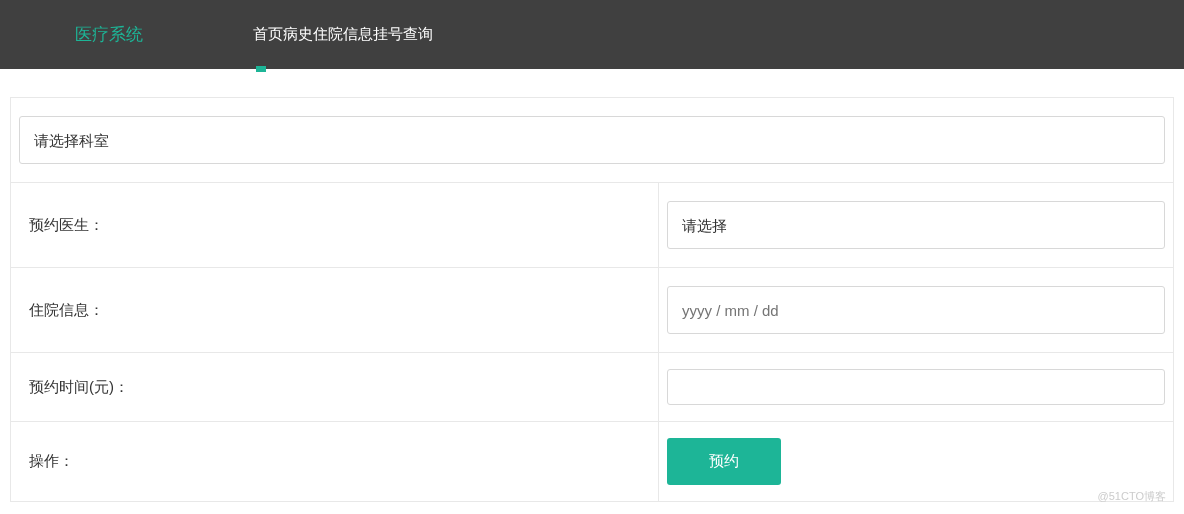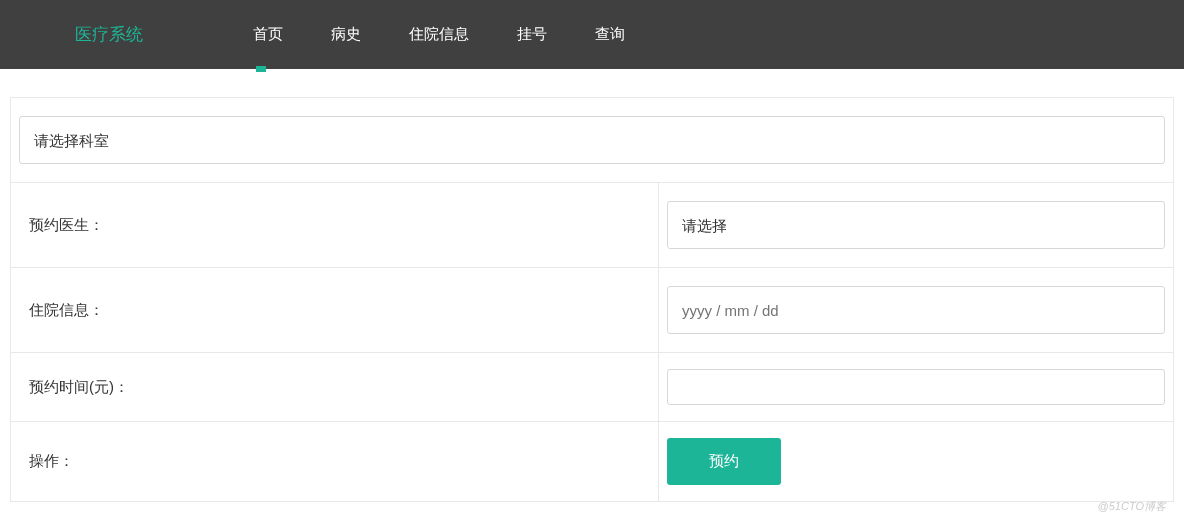--- a/index.html
+++ b/index.html
@@ -21,21 +21,20 @@
       position: relative;
     }
     .brand {
       color: #1db597;
       font-size: 17px;
       font-weight: 500;
       margin-right: 110px;
     }
     .nav-items {
       display: flex;
-      gap: 48px;
       font-family: Liberation Serif, serif;
     }
     .nav-item {
       color: #ffffff;
       font-size: 15px;
       cursor: pointer;
     }
     .active-indicator {
       position: absolute;
       bottom: -3px;
@@ -114,25 +113,24 @@
       color: #ffffff;
       border: none;
       padding: 14px 42px;
       font-size: 15px;
       border-radius: 3px;
       cursor: pointer;
       font-family: inherit;
     }
     .watermark {
       position: absolute;
-      bottom: 0;
+      bottom: 10px;
       right: 18px;
       font-size: 11px;
       color: #ccc;
-      font-style: italic;
     }
   </style>
 </head>
 <body>
 
 <div class="navbar">
   <div class="brand">医疗系统</div>
   <div class="nav-items">
     <div class="nav-item">首页</div>
     <div class="nav-item">病史</div>

